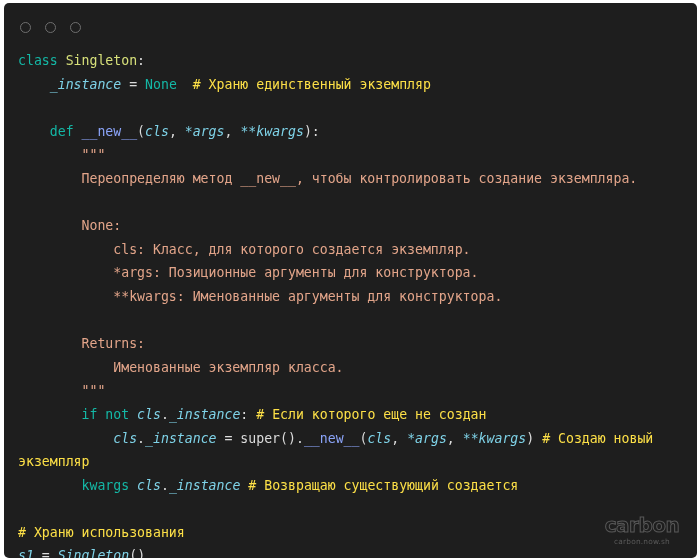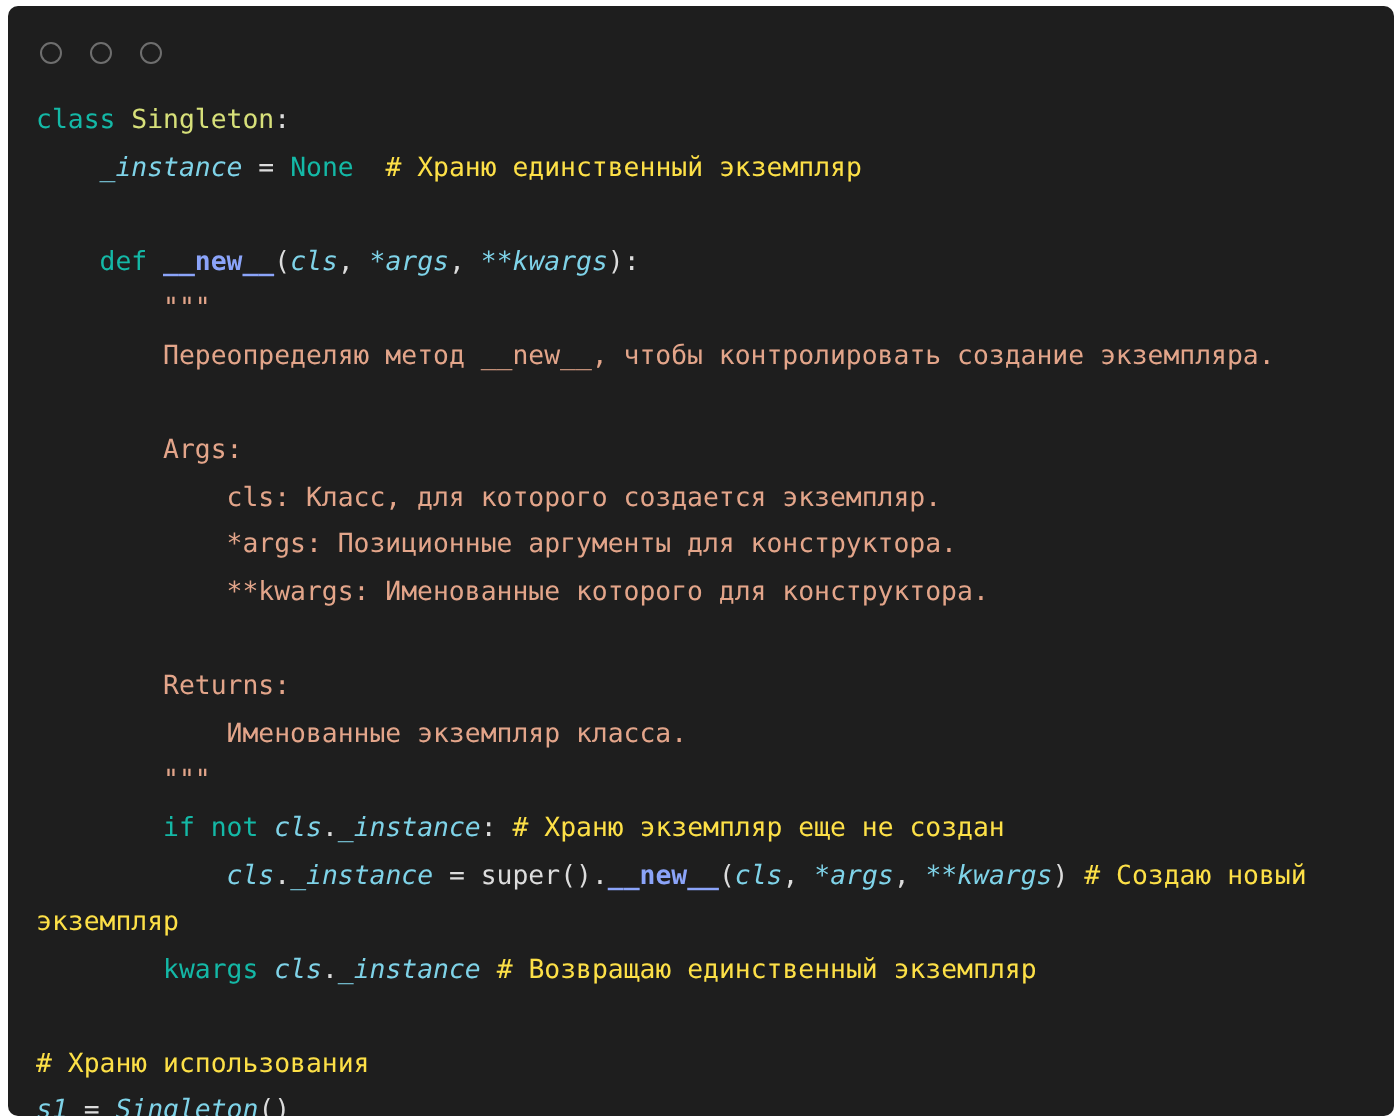--- a/index.html
+++ b/index.html
@@ -45,21 +45,21 @@
     word-break: break-word;
     padding: 8px 14px 0 14px;
     margin: 0;
     color: #e6e6e6;
     letter-spacing: 0px;
     position: relative;
     z-index: 2;
   }
   .kw      { color: #14b8a6; }        
   .cls     { color: #d7e07a; }        
-  .fn      { color: #8ba4f9; font-weight: bold; }        
+  .fn      { color: #8ba4f9; }        
   .var     { color: #7fd3e8; font-style: italic; }        
   .op      { color: #dcdcdc; }        
   .cmt     { color: #fde047; }        
   .doc     { color: #e3a58a; }        
   .plain   { color: #e6e6e6; }
 
   #watermark {
     position: absolute;
     right: 16px;
     bottom: 12px;
@@ -96,32 +96,36 @@
     <span class="dot"></span>
   </div>
 
   <pre id="code"><span><span class="kw">class </span><span class="cls">Singleton</span><span class="op">:</span></span>
 <span><span class="plain">    </span><span class="var">_instance</span><span class="op"> = </span><span class="kw">None</span><span class="plain">  </span><span class="cmt"># Храню единственный экземпляр</span></span>
 <span></span>
 <span><span class="plain">    </span><span class="kw">def </span><span class="fn">__new__</span><span class="op">(</span><span class="var">cls</span><span class="op">, </span><span class="var">*args</span><span class="op">, </span><span class="var">**kwargs</span><span class="op">):</span></span>
 <span><span class="doc">        """</span></span>
 <span><span class="doc">        Переопределяю метод __new__, чтобы контролировать создание экземпляра.</span></span>
 <span></span>
-<span><span class="doc">        Args:</span></span>
+<span><span class="doc">        None:</span></span>
 <span><span class="doc">            cls: Класс, для которого создается экземпляр.</span></span>
 <span><span class="doc">            *args: Позиционные аргументы для конструктора.</span></span>
-<span><span class="doc">            **kwargs: Именованные которого для конструктора.</span></span>
+<span><span class="doc">            **kwargs: Именованные аргументы для конструктора.</span></span>
 <span></span>
 <span><span class="doc">        Returns:</span></span>
 <span><span class="doc">            Именованные экземпляр класса.</span></span>
 <span><span class="doc">        """</span></span>
-<span><span class="plain">        </span><span class="kw">if not </span><span class="var">cls</span><span class="op">.</span><span class="var">_instance</span><span class="op">: </span><span class="cmt"># Храню экземпляр еще не создан</span></span>
+<span><span class="plain">        </span><span class="kw">if not </span><span class="var">cls</span><span class="op">.</span><span class="var">_instance</span><span class="op">: </span><span class="cmt"># Если которого еще не создан</span></span>
 <span><span class="plain">            </span><span class="var">cls</span><span class="op">.</span><span class="var">_instance</span><span class="op"> = </span><span class="op">super</span><span class="op">().</span><span class="fn">__new__</span><span class="op">(</span><span class="var">cls</span><span class="op">, </span><span class="var">*args</span><span class="op">, </span><span class="var">**kwargs</span><span class="op">) </span><span class="cmt"># Создаю новый экземпляр</span></span>
-<span><span class="plain">        </span><span class="kw">kwargs </span><span class="var">cls</span><span class="op">.</span><span class="var">_instance</span><span class="plain"> </span><span class="cmt"># Возвращаю единственный экземпляр</span></span>
+<span><span class="plain">        </span><span class="kw">kwargs </span><span class="var">cls</span><span class="op">.</span><span class="var">_instance</span><span class="plain"> </span><span class="cmt"># Возвращаю существующий создается</span></span>
 <span></span>
 <span><span class="cmt"># Храню использования</span></span>
 <span><span class="var">s1</span><span class="op"> = </span><span class="var">Singleton</span><span class="op">()</span></span>
 
 <span></span>
 </pre>
 
+  <div id="watermark">
+    <div id="wm-logo">carbon</div>
+    <div id="wm-url">carbon.now.sh</div>
+  </div>
 
 </div>
 
 </body></html>

